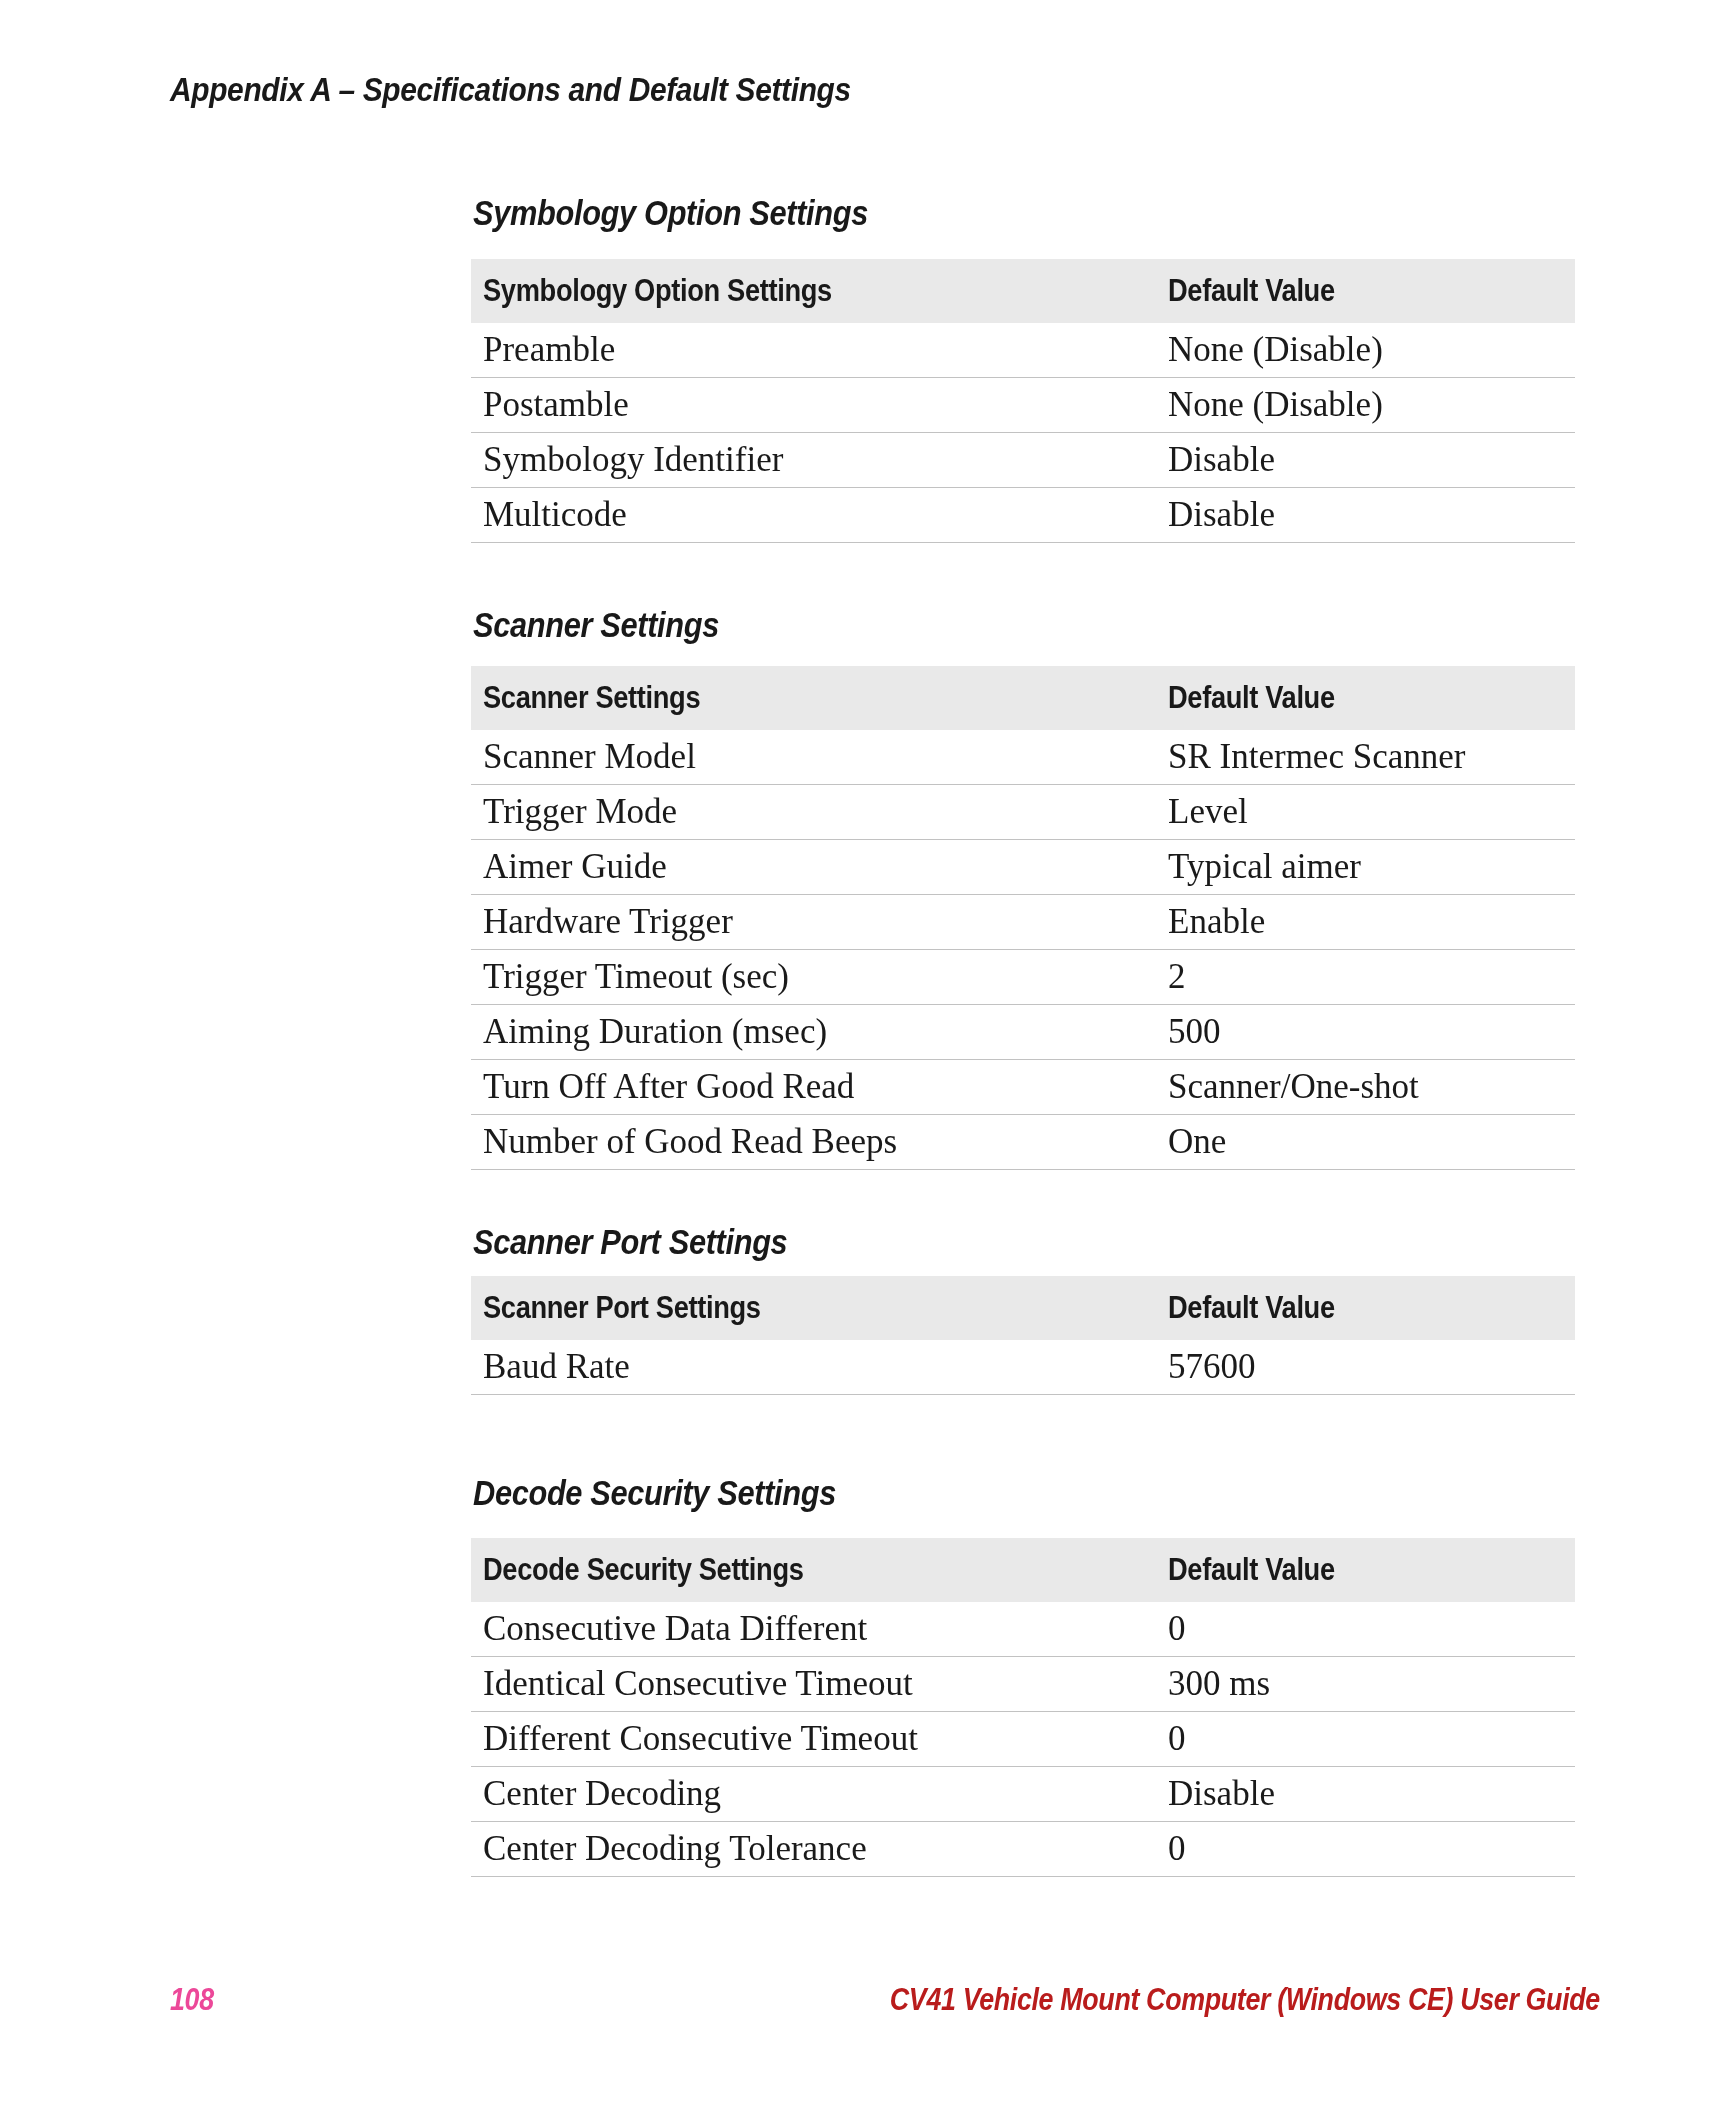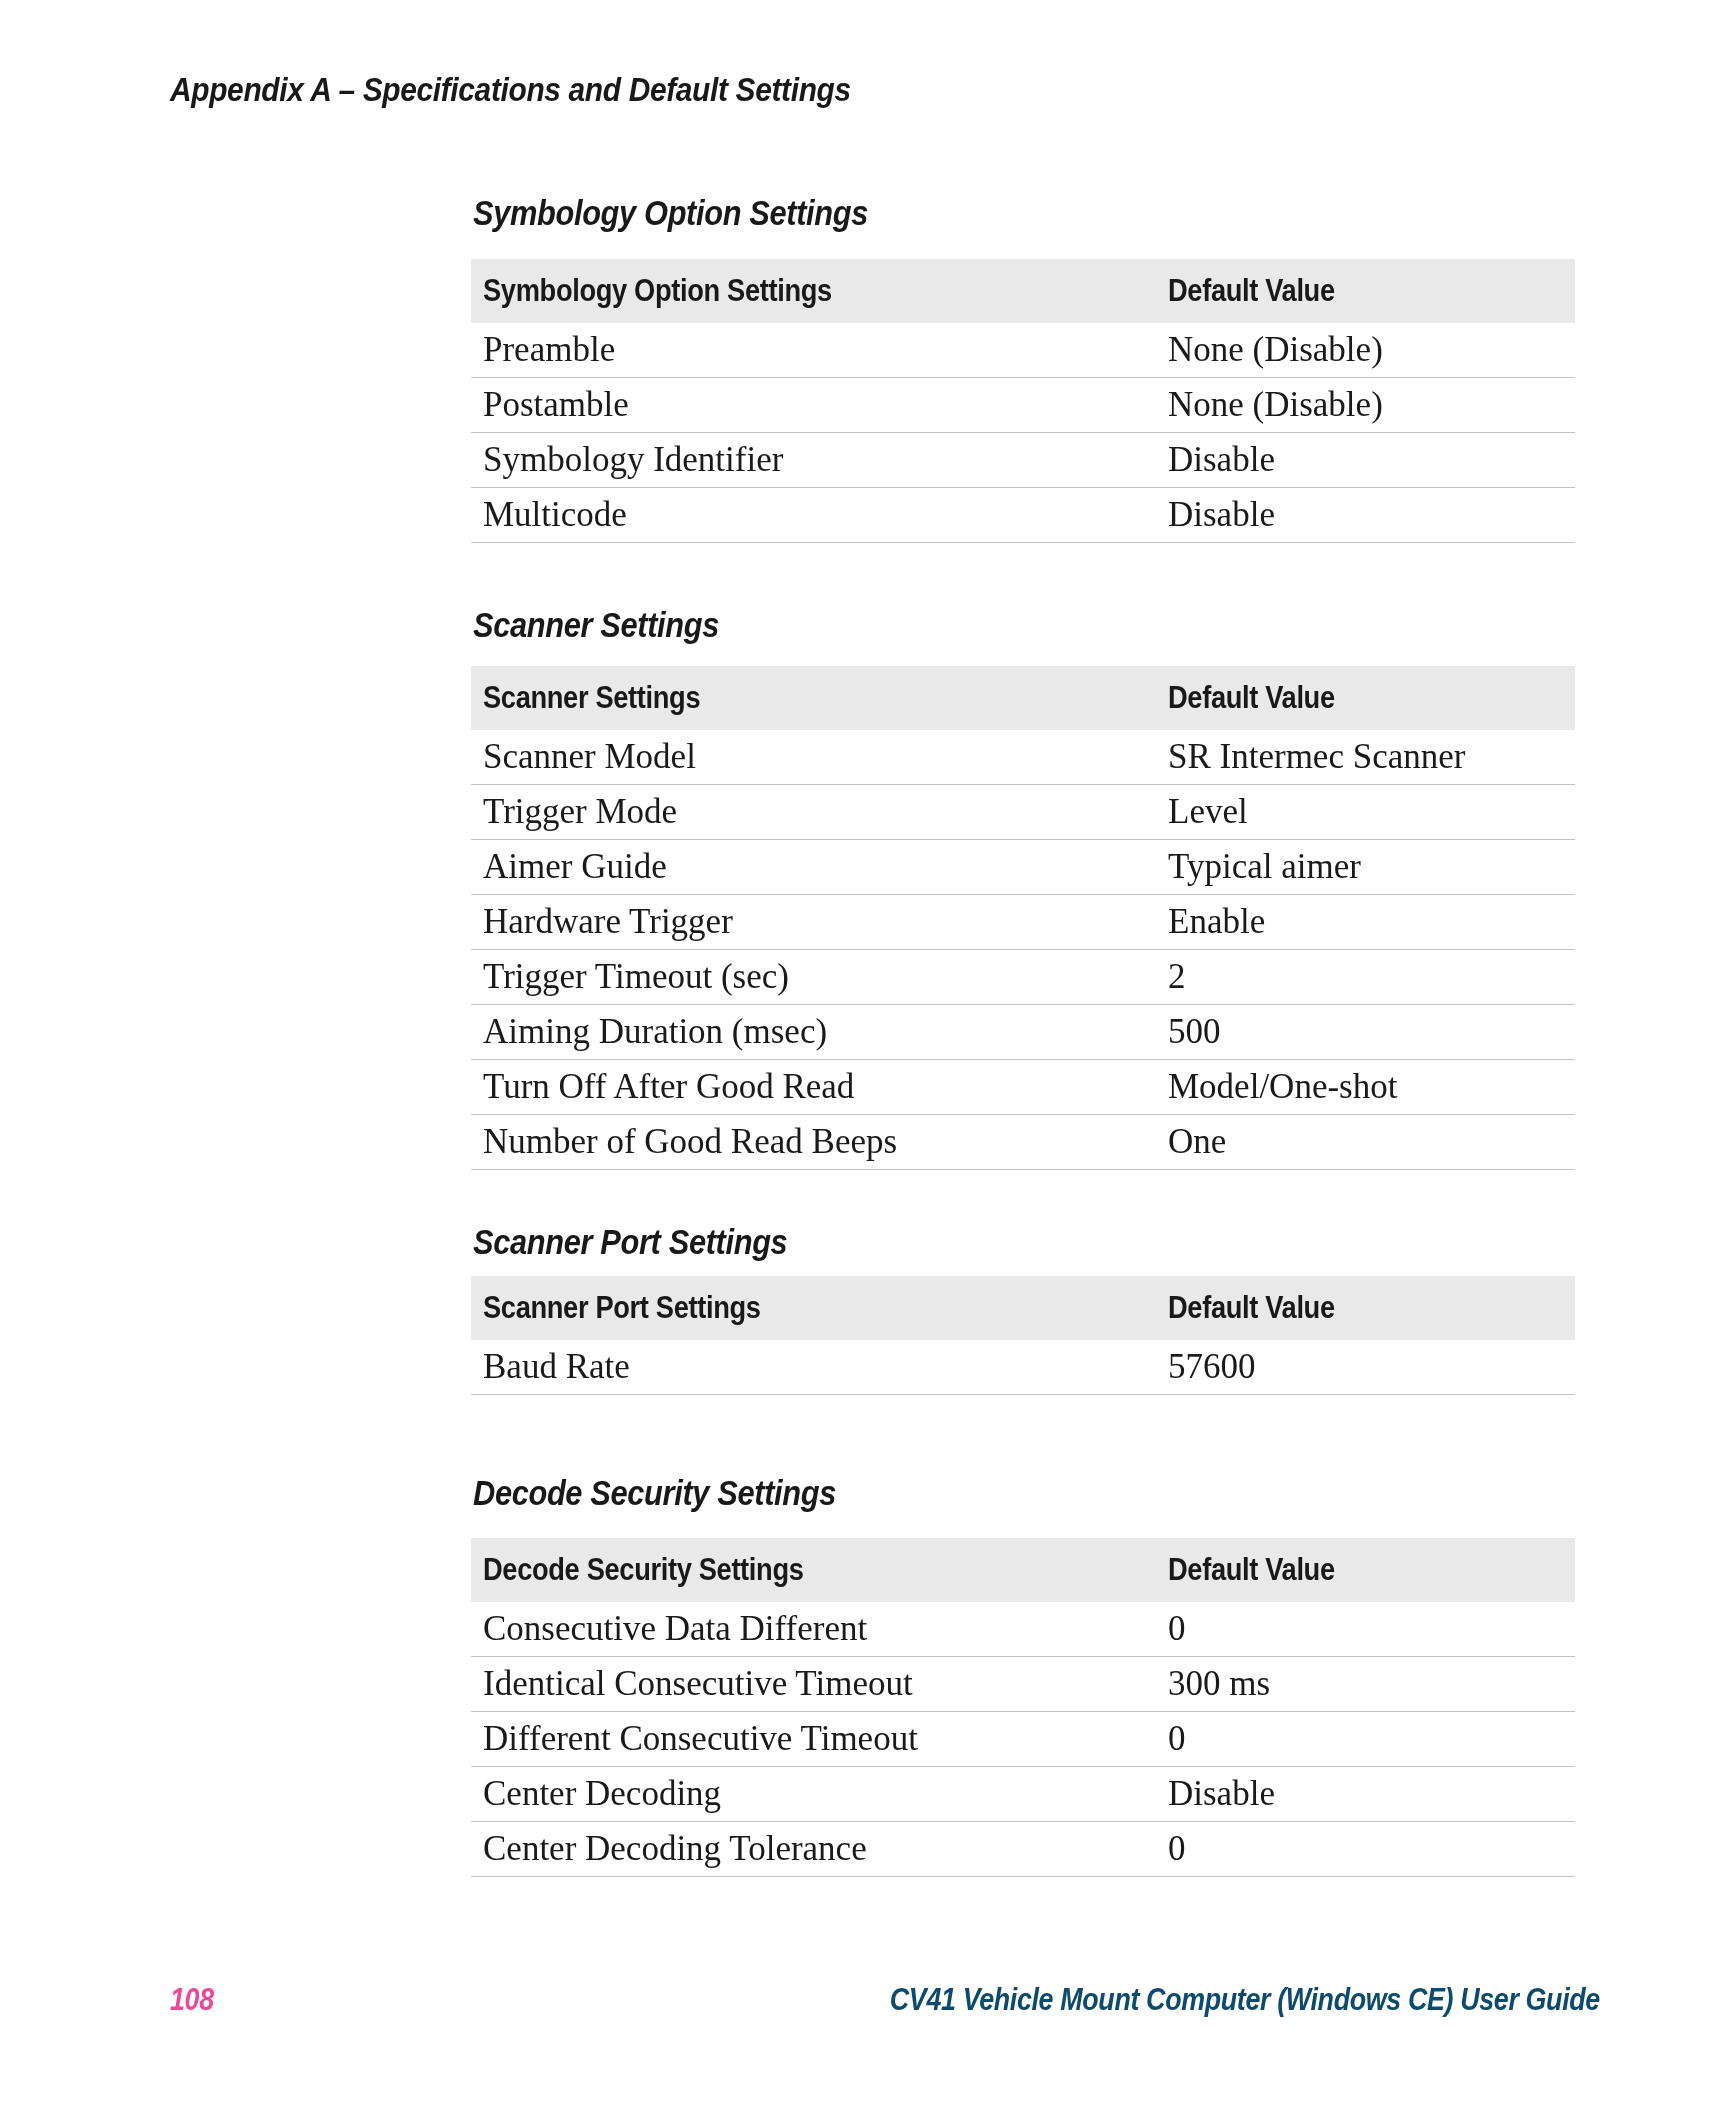--- a/index.html
+++ b/index.html
@@ -81,21 +81,21 @@
     left: 170px;
     top: 1982px;
     font: italic 700 30.5px "Liberation Sans", sans-serif;
     color: #ec4899;
   }
   .footer-title {
     position: absolute;
     right: 136px;
     top: 1982px;
     font: italic 700 30.5px "Liberation Sans", sans-serif;
-    color: #0c4a6e;
+    color: #b91c1c;
     text-align: right;
   }
   
   #sec-heading-0 { top: 193px; }
   #tbl-0         { top: 259px; }
   #sec-heading-1 { top: 605px; }
   #tbl-1         { top: 666px; }
   #sec-heading-2 { top: 1222px; }
   #tbl-2         { top: 1276px; }
   #sec-heading-3 { top: 1473px; }
@@ -166,21 +166,21 @@
         <div class="trow">
           <span class="td c1">Trigger Timeout (sec)</span>
           <span class="td c2">2</span>
         </div>
         <div class="trow">
           <span class="td c1">Aiming Duration (msec)</span>
           <span class="td c2">500</span>
         </div>
         <div class="trow">
           <span class="td c1">Turn Off After Good Read</span>
-          <span class="td c2">Model/One-shot</span>
+          <span class="td c2">Scanner/One-shot</span>
         </div>
         <div class="trow">
           <span class="td c1">Number of Good Read Beeps</span>
           <span class="td c2">One</span>
         </div>
       </div>
   </div>
 
   <h2 class="sec-heading" id="sec-heading-2">
     <span class="cond">Scanner Port Settings</span>

